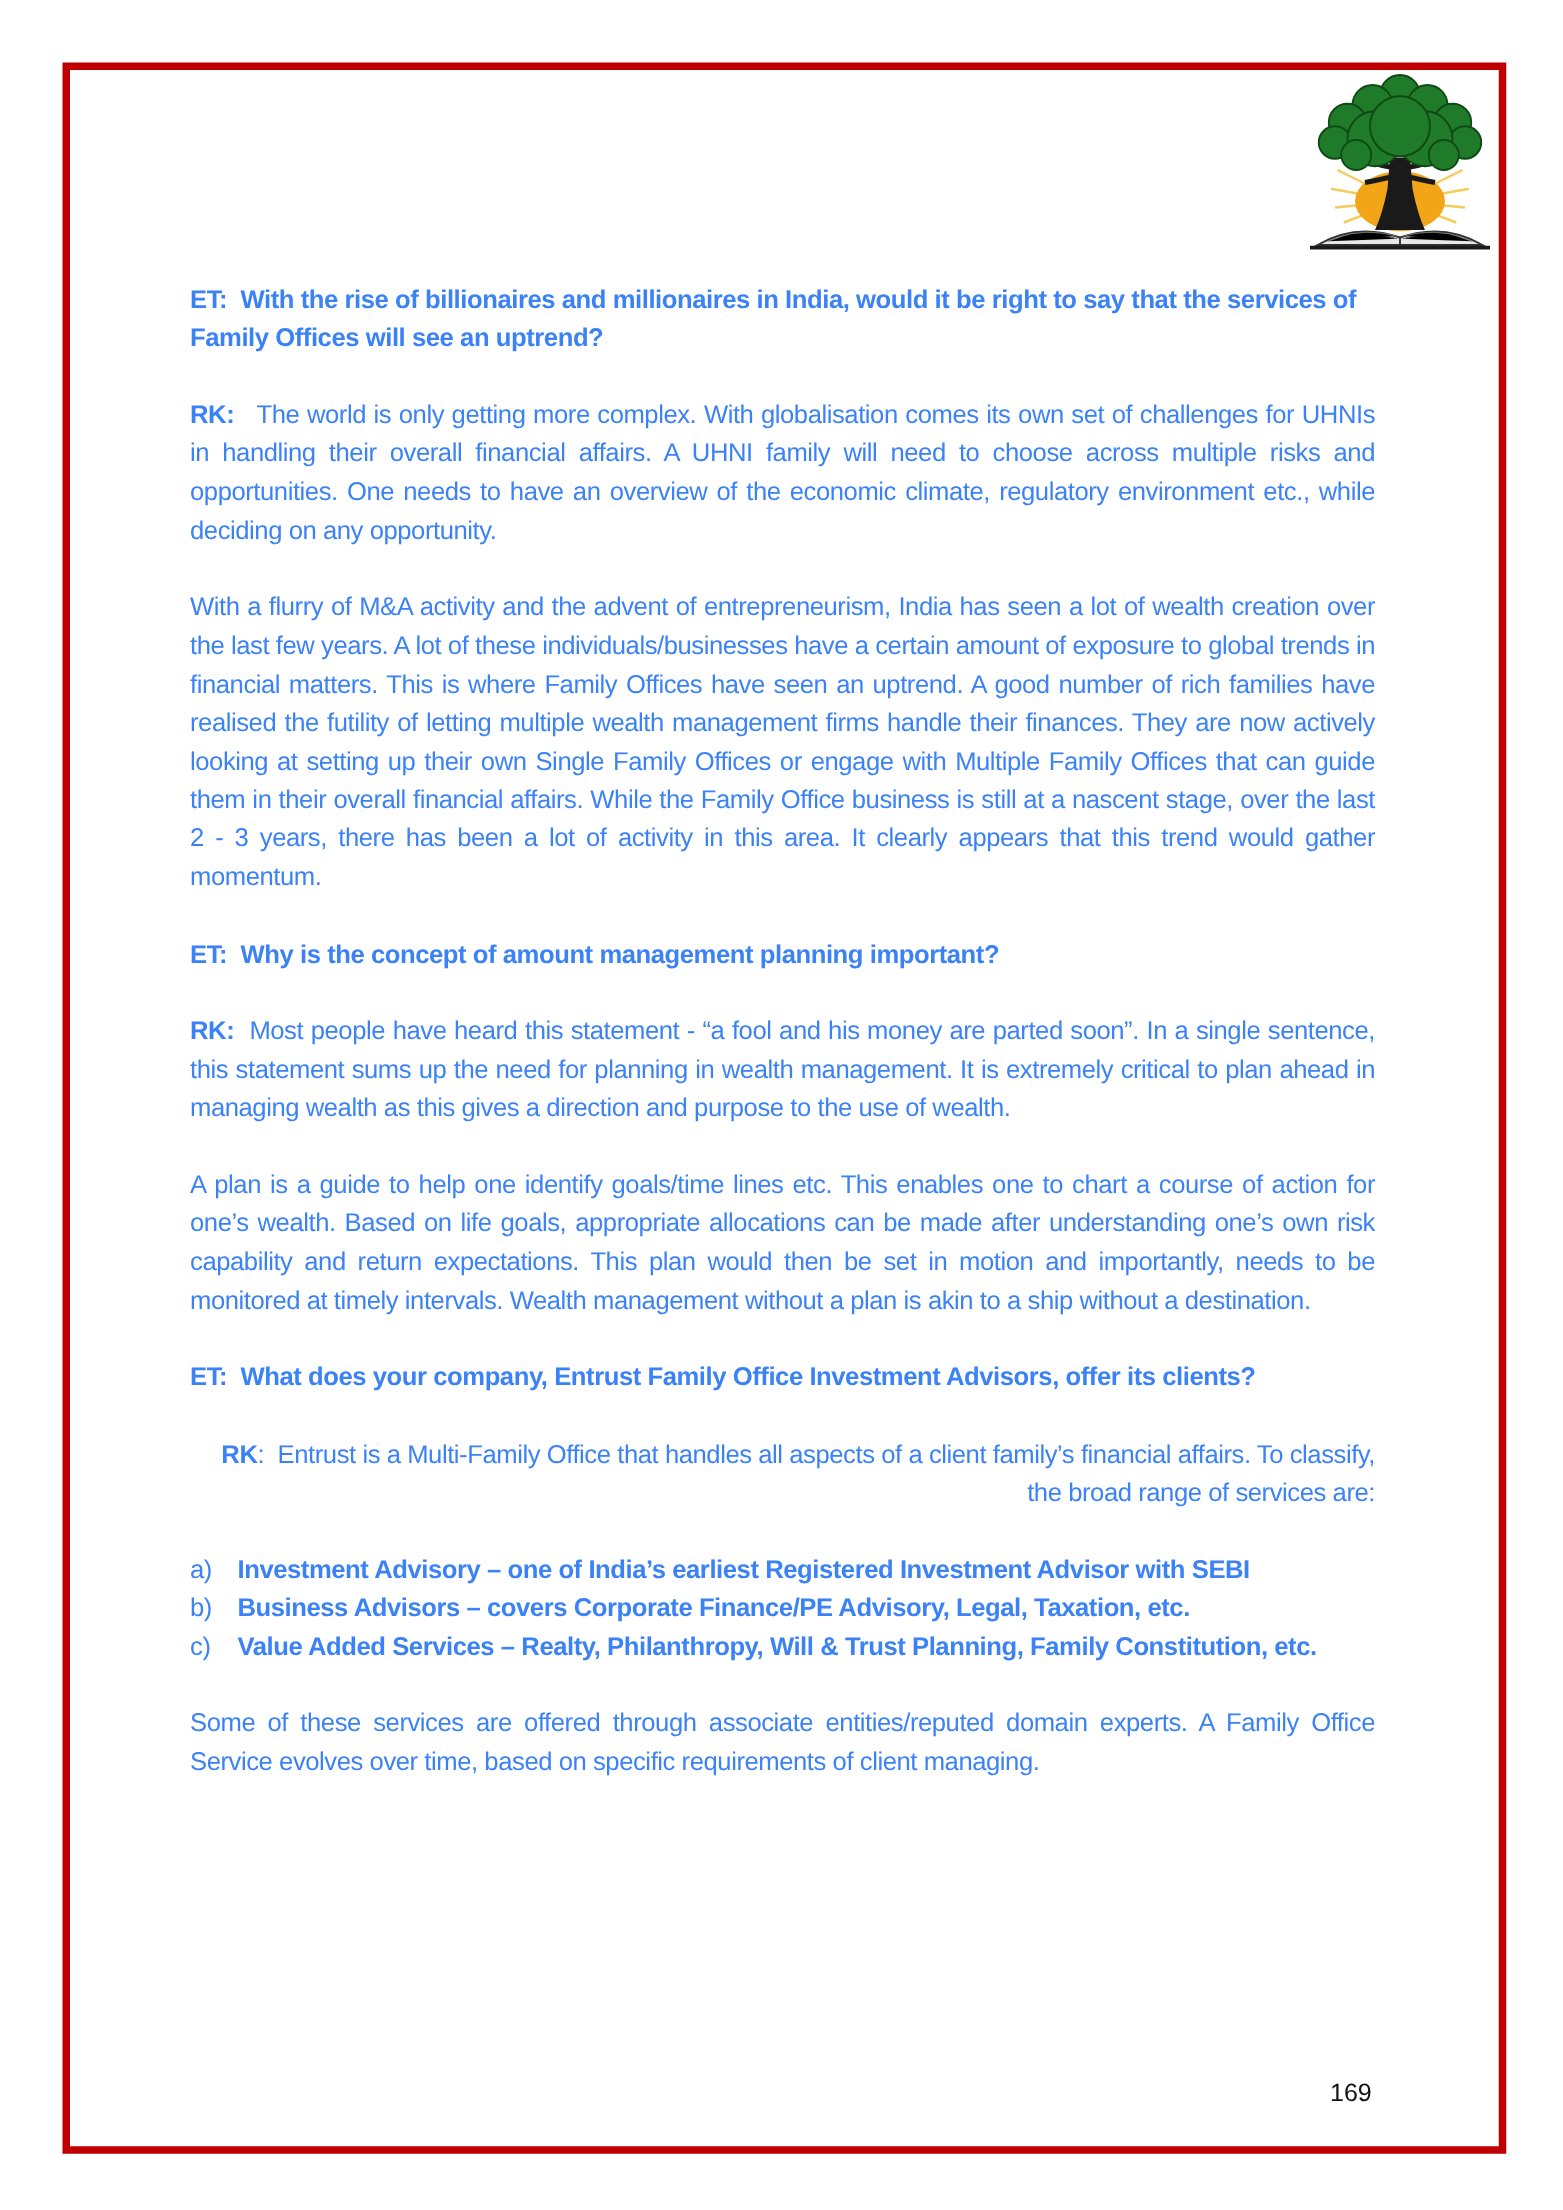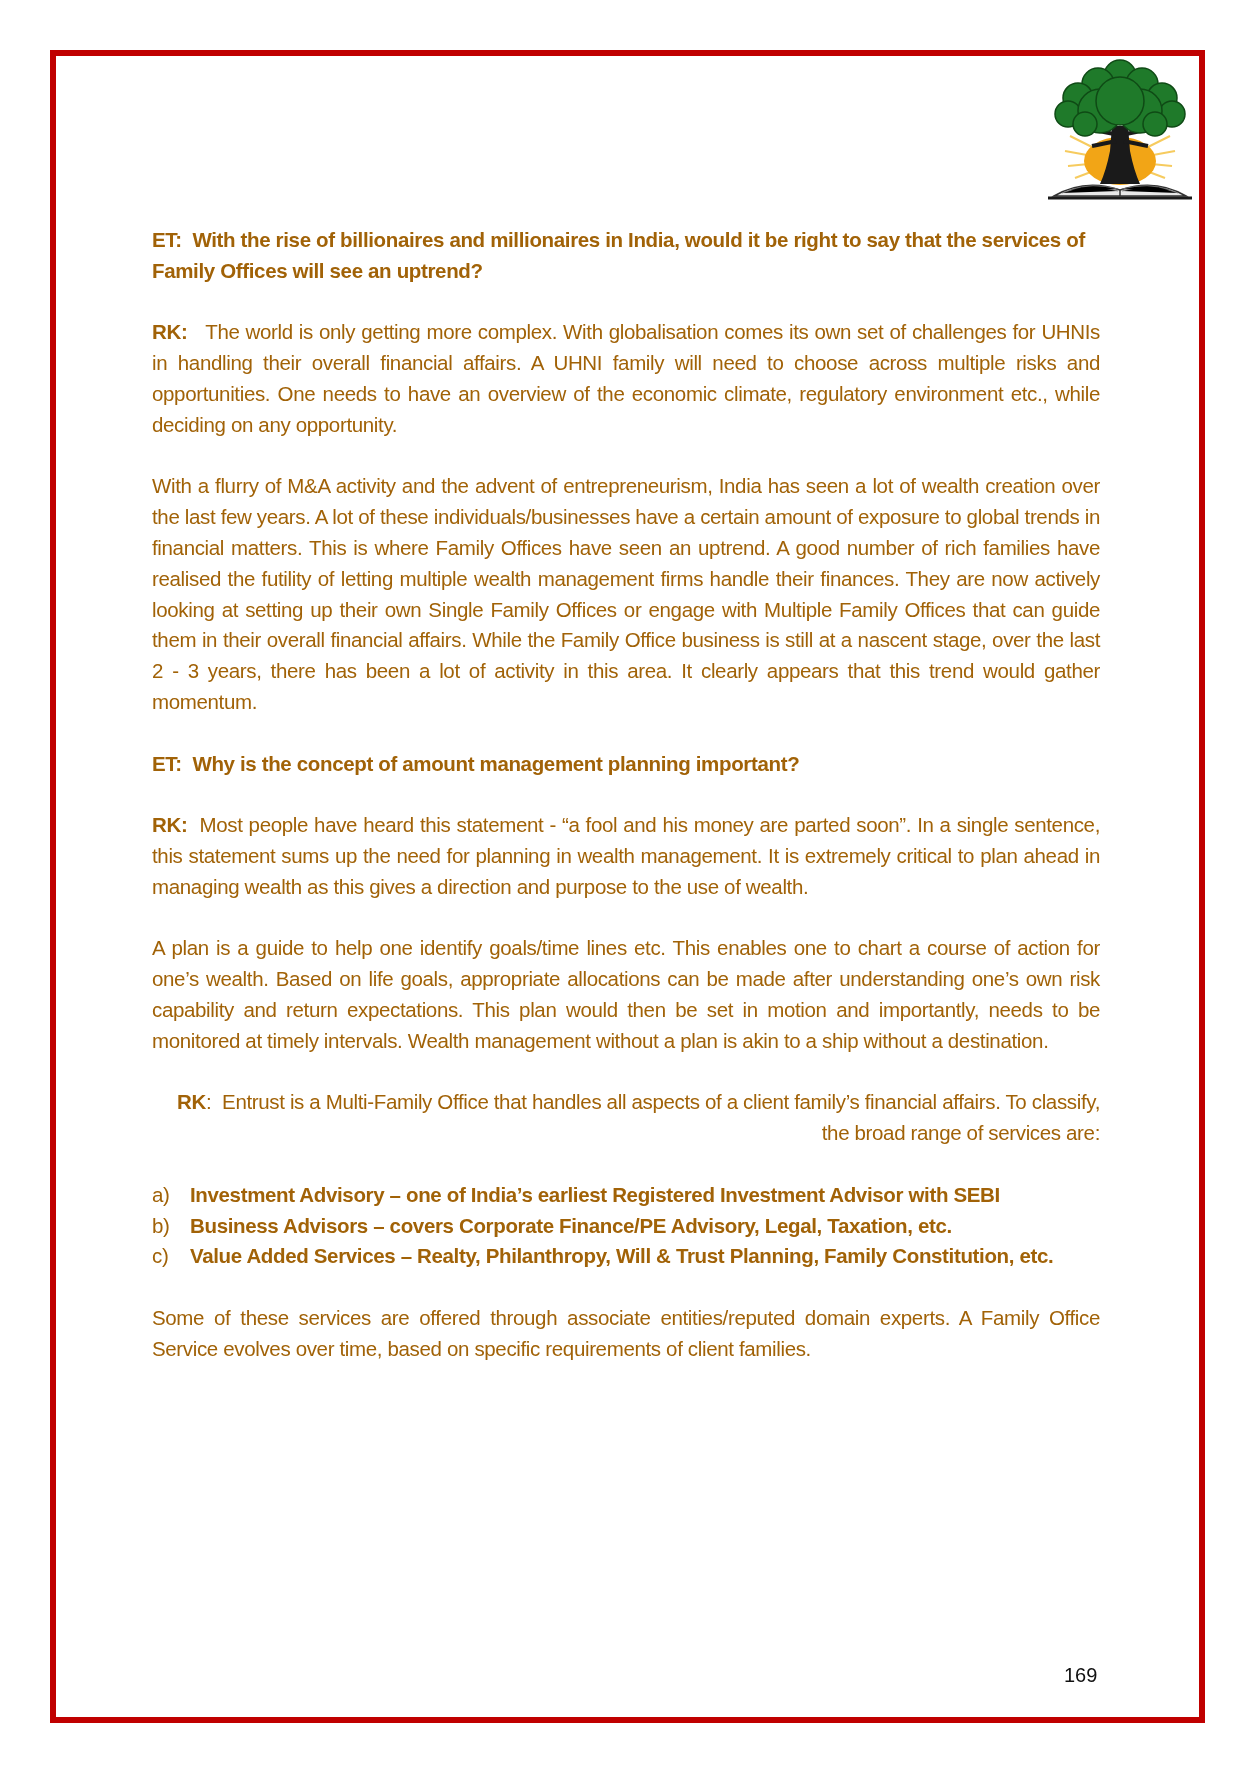--- a/index.html
+++ b/index.html
@@ -5,21 +5,21 @@
   html, body { margin: 0; padding: 0; background: #ffffff; }
   body { width: 1250px; height: 1768px; position: relative; overflow: hidden; }
   .page-frame {
     position: absolute; left: 50px; top: 50px; width: 1143px; height: 1661px;
     border: 6px solid #c00000; box-sizing: content-box; background: #fff;
   }
   .logo { position: absolute; left: 1040px; top: 56px; width: 160px; height: 150px; }
   .content {
     position: absolute; left: 152px; top: 225px; width: 948px;
     font-family: "Liberation Sans", sans-serif; font-size: 20.5px; line-height: 30.8px;
-    color: #a16207; text-align: justify;
+    color: #3b82f6; text-align: justify;
     letter-spacing: -0.35px;
   }
   .content p { margin: 0 0 30.8px 0; }
   .q { font-weight: bold; text-align: left; }
   .lbl { font-weight: bold; }
   .list { margin: 0 0 30.8px 0; padding: 0; list-style: none; }
   .list li { display: flex; text-align: left; }
   .list .mk { width: 38px; flex: 0 0 38px; }
   .list .tx { flex: 1; font-weight: bold; }
   .page-number {
@@ -94,20 +94,24 @@
     <span>Why is the concept of amount management planning important?</span>
   </p>
 
   <p>
     <span class="lbl">RK:</span>&nbsp;
     <span>Most people have heard this statement - “a fool and his money are parted soon”. In a single sentence, this statement sums up the need for planning in wealth management. It is extremely critical to plan ahead in managing wealth as this gives a direction and purpose to the use of wealth.</span>
   </p>
 
   <p>A plan is a guide to help one identify goals/time lines etc. This enables one to chart a course of action for one’s wealth. Based on life goals, appropriate allocations can be made after understanding one’s own risk capability and return expectations. This plan would then be set in motion and importantly, needs to be monitored at timely intervals. Wealth management without a plan is akin to a ship without a destination.</p>
 
+  <p class="q">
+    <span>ET:</span>&nbsp;
+    <span>What does your company, Entrust Family Office Investment Advisors, offer its clients?</span>
+  </p>
 
   <p style="text-align:right;">
     <span class="lbl">RK</span><span>:</span>&nbsp;
     <span>Entrust is a Multi-Family Office that handles all aspects of a client family’s financial affairs. To classify, the broad range of services are:</span>
   </p>
 
   <ul class="list">
     <li>
       <span class="mk">a)</span>
       <span class="tx">Investment Advisory – one of India’s earliest Registered Investment Advisor with SEBI</span>
@@ -115,16 +119,16 @@
     <li>
       <span class="mk">b)</span>
       <span class="tx">Business Advisors – covers Corporate Finance/PE Advisory, Legal, Taxation, etc.</span>
     </li>
     <li>
       <span class="mk">c)</span>
       <span class="tx">Value Added Services – Realty, Philanthropy, Will &amp; Trust Planning, Family Constitution, etc.</span>
     </li>
   </ul>
 
-  <p>Some of these services are offered through associate entities/reputed domain experts. A Family Office Service evolves over time, based on specific requirements of client families.</p>
+  <p>Some of these services are offered through associate entities/reputed domain experts. A Family Office Service evolves over time, based on specific requirements of client managing.</p>
 </div>
 
 <div class="page-number">169</div>
 
 </body></html>

